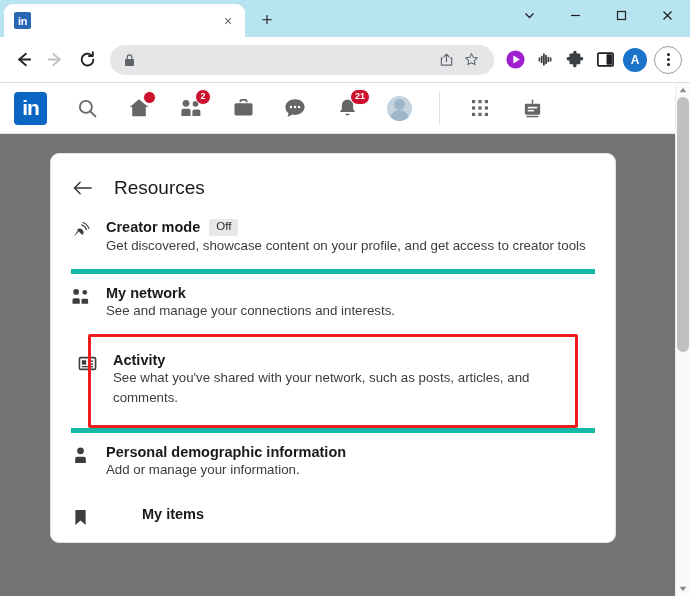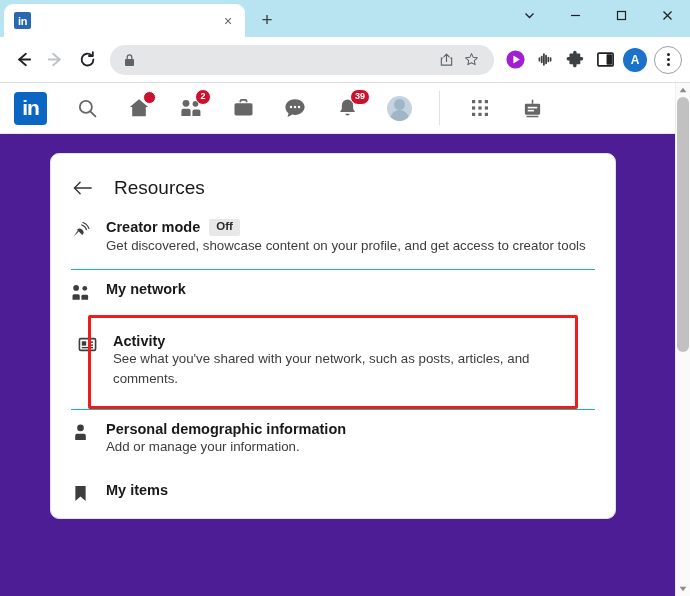--- a/index.html
+++ b/index.html
@@ -207,21 +207,21 @@
     background: #9fb6c9;
   }
   .li-divider {
     width: 1px; height: 34px;
     background: #e0e0e0;
     margin: 0 14px;
   }
 
   
   .li-body {
-    background: #4c1d95;
+    background: #737373;
     height: calc(100% - 51px);
     position: relative;
     padding-top: 19px;
   }
   .card {
     margin-left: 50px;
     width: 566px;
     background: #ffffff;
     border: 1px solid #e2e2e2;
     border-radius: 9px;
@@ -241,21 +241,21 @@
     font-size: 19px;
     color: #000000e6;
     margin-left: 18px;
     font-weight: 400;
   }
 
   .res-list { padding: 0 20px; }
   .res-item {
     display: flex;
     padding: 11px 0 13px 0;
-    border-top: 1px solid #14b8a6;
+    border-top: 5px solid #14b8a6;
     position: relative;
   }
   .res-item.first { border-top: none; padding-top: 2px; }
   .res-icon {
     width: 22px;
     flex: 0 0 22px;
     padding-top: 2px;
     display: flex; justify-content: flex-start;
     color: #3d3d3d;
   }
@@ -265,21 +265,21 @@
     font-size: 14.5px;
     color: #000000e6;
     font-weight: 600;
   }
   .res-badge {
     background: #e8e8e8;
     color: #2b2b2b;
     font-size: 11.5px;
     padding: 2px 7px 3px 7px;
     border-radius: 2px;
-    font-weight: 700;
+    font-weight: 400;
     line-height: 1;
   }
   .res-desc {
     font-size: 13.3px;
     color: #3d3d3d;
     margin-top: 0;
     line-height: 1.52;
   }
 
   
@@ -474,21 +474,21 @@
           <circle cx="12" cy="11" r="1.25" fill="#ffffff"></circle>
           <circle cx="16" cy="11" r="1.25" fill="#ffffff"></circle>
         </svg>
       </div>
 
       <div class="li-item">
         <svg width="23" height="23" viewBox="0 0 24 24">
           <path d="M12 2.6 a5.9 5.9 0 0 1 5.9 5.9 v4 l2 3.1 H4.1 l2 -3.1 v-4 A5.9 5.9 0 0 1 12 2.6 Z" fill="#666"></path>
           <path d="M9.5 17.4 a2.6 2.6 0 0 0 5 0 Z" fill="#666"></path>
         </svg>
-        <span class="li-badge" style="top:3px;right:3px;">39</span>
+        <span class="li-badge" style="top:3px;right:3px;">21</span>
       </div>
 
       <div class="li-item">
         <div class="li-avatar" style="position:relative;">
           <div class="li-avatar-head"></div>
           <div class="li-avatar-body"></div>
         </div>
       </div>
 
       <div class="li-divider"></div>
@@ -562,20 +562,21 @@
                   <circle cx="5.4" cy="5.2" r="3" fill="#3d3d3d"></circle>
                   <circle cx="14.5" cy="5.6" r="2.5" fill="#3d3d3d"></circle>
                   <path d="M1.6 17.6 v-4.2 a1.6 1.6 0 0 1 1.6 -1.6 h4.4 a1.6 1.6 0 0 1 1.6 1.6 v4.2 Z" fill="#3d3d3d"></path>
                   <path d="M11 17.6 v-3.7 a1.5 1.5 0 0 1 1.5 -1.5 h4 a1.5 1.5 0 0 1 1.5 1.5 v3.7 Z" fill="#3d3d3d"></path>
                 </svg>
               </div>
               <div class="res-text">
                 <div class="res-title-row">
                   <span class="res-title">My network</span>
                 </div>
+                <div class="res-desc">See and manage your connections and interests.</div>
               </div>
             </div>
           </div>
 
           <div class="res-item-wrap">
             <div class="res-item" style="border-top:none;padding-top:18px;padding-bottom:20px;padding-left:7px;">
               <div class="res-icon">
                 <svg width="19" height="19" viewBox="0 0 20 20">
                   <rect x="1.5" y="3.8" width="17" height="12.4" rx="1.5" stroke="#3d3d3d" stroke-width="1.7" fill="none"></rect>
                   <rect x="4" y="6.6" width="4.6" height="4.6" fill="#3d3d3d"></rect>
@@ -605,21 +606,21 @@
               <div class="res-text">
                 <div class="res-title-row">
                   <span class="res-title">Personal demographic information</span>
                 </div>
                 <div class="res-desc">Add or manage your information.</div>
               </div>
             </div>
           </div>
 
           <div class="res-item-wrap">
-            <div class="res-item" style="border-top:none;padding-top:12px;">
+            <div class="res-item" style="border-top:none;padding-top:12px;gap:36px;">
               <div class="res-icon">
                 <svg width="19" height="19" viewBox="0 0 20 20">
                   <path d="M4.6 2.2 h10.8 v15.6 L10 13.2 L4.6 17.8 Z" fill="#3d3d3d"></path>
                 </svg>
               </div>
               <div class="res-text">
                 <div class="res-title-row">
                   <span class="res-title">My items</span>
                 </div>
               </div>

